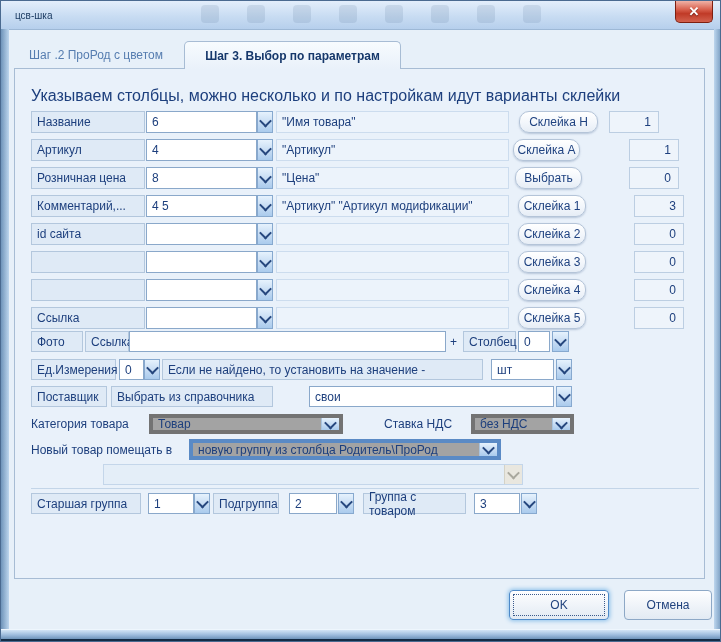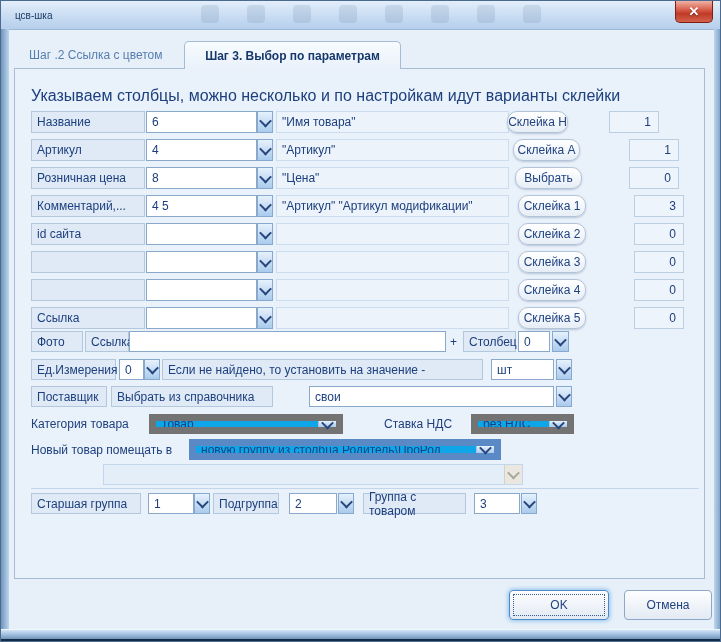--- a/index.html
+++ b/index.html
@@ -42,21 +42,21 @@
   .flat{background:#ecf3fb;border:1px solid #ccdcee;display:flex;align-items:center;
     padding-left:5px;font-size:12px;color:#1d3f7d;}
   .edit{background:#fff;border:1px solid #8aa8ca;display:flex;align-items:center;
     padding-left:5px;font-size:12px;color:#1d3f7d;cursor:text;}
   .num{background:#eef4fb;border:1px solid #bccee2;display:flex;align-items:center;
     justify-content:flex-end;padding-right:7px;font-size:12px;color:#1d3f7d;}
   .arrowbtn{background:linear-gradient(180deg,#e6f2fd 0%,#c2d9f2 60%,#aacbed 100%);
     border:1px solid #87a9cf;display:flex;align-items:center;justify-content:center;cursor:pointer;}
   .chev{width:7px;height:7px;border-left:2px solid #26477e;border-bottom:2px solid #26477e;
     transform:rotate(-45deg) translate(1px,-1px);}
-  .combo{background:#0ea5e9;border:7px solid #737373;display:flex;align-items:stretch;cursor:pointer;}
+  .combo{background:#a3a3a3;border:4px solid #737373;display:flex;align-items:stretch;cursor:pointer;}
   .combo .ctext{flex:1;display:flex;align-items:center;padding-left:5px;font-size:12px;color:#1d3f7d;overflow:hidden;white-space:nowrap;}
   .combo .cbtn{width:17px;display:flex;align-items:center;justify-content:center;
     background:linear-gradient(180deg,#e6f2fd 0%,#c2d9f2 60%,#aacbed 100%);border-left:1px solid #a9c3de;}
   .combo-disabled{background:#e4eef8;border:1px solid #c4d6ea;}
   .cbtn-disabled{background:#e9e7df !important;border-left:1px solid #d4d2c6 !important;}
   .chev-dis{border-color:#a9a89e !important;}
   .sklbtn{border-radius:10px;border:1px solid #b4c4d8;
     background:linear-gradient(180deg,#ffffff 0%,#f2f6fb 55%,#e6edf6 100%);
     color:#1f4280;font-size:12px;display:flex;align-items:center;justify-content:center;
     box-shadow:0 1px 2px rgba(110,135,170,.4);cursor:pointer;}
@@ -86,31 +86,31 @@
   </div>
   <div class="abs title-text">цсв-шка</div>
   <div class="abs closebtn">
       <span>✕</span>
     </div>
   <div class="abs side-l"></div>
   <div class="abs side-r"></div>
   <div class="abs body-bg"></div>
 
   <div class="abs page"></div>
-  <div class="abs tab-inactive">Шаг .2 Ссылка с цветом</div>
+  <div class="abs tab-inactive">Шаг .2 ПроРод с цветом</div>
   <div class="abs tab-active">Шаг 3. Выбор по параметрам</div>
   <div class="abs instruction">Указываем столбцы, можно несколько и по настройкам идут варианты склейки</div>
 
   <div class="abs lbl" style="left:30px;top:110px;width:114px;height:22px">Название</div>
   <div class="abs edit" style="left:145px;top:110px;width:111px;height:22px">6</div>
   <div class="abs arrowbtn" style="left:256px;top:110px;width:16px;height:22px">
       <span class="chev"></span>
     </div>
   <div class="abs flat" style="left:275px;top:110px;width:233px;height:22px">"Имя товара"</div>
-  <div class="abs sklbtn" style="left:506px;top:110px;width:61px;height:22px">Склейка Н</div>
+  <div class="abs sklbtn" style="left:518px;top:110px;width:79px;height:22px">Склейка Н</div>
   <div class="abs num" style="left:608px;top:110px;width:50px;height:22px">1</div>
 
   <div class="abs lbl" style="left:30px;top:138px;width:114px;height:22px">Артикул</div>
   <div class="abs edit" style="left:145px;top:138px;width:111px;height:22px">4</div>
   <div class="abs arrowbtn" style="left:256px;top:138px;width:16px;height:22px">
       <span class="chev"></span>
     </div>
   <div class="abs flat" style="left:275px;top:138px;width:233px;height:22px">"Артикул"</div>
   <div class="abs sklbtn" style="left:512px;top:138px;width:67px;height:22px">Склейка А</div>
   <div class="abs num" style="left:628px;top:138px;width:50px;height:22px">1</div>

